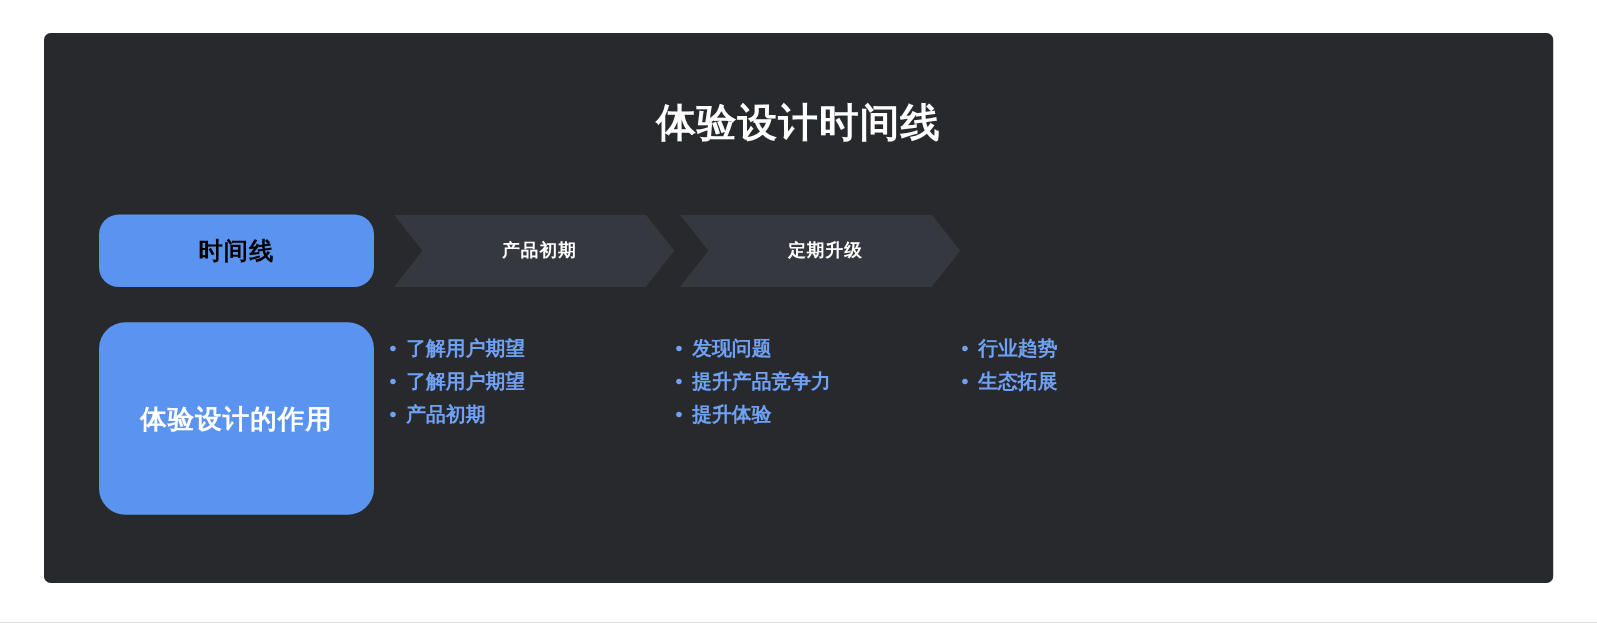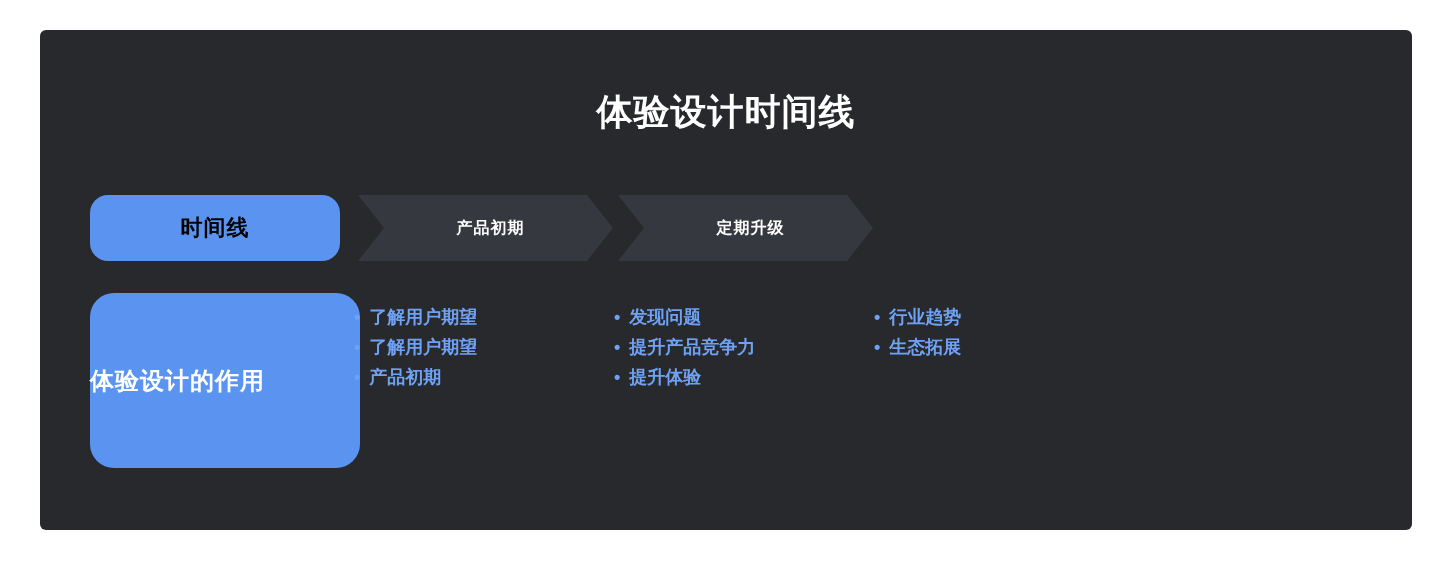--- a/index.html
+++ b/index.html
@@ -56,24 +56,24 @@
     clip-path:polygon(0 0, calc(100% - 26px) 0, 100% 50%, calc(100% - 26px) 100%, 0 100%, 26px 50%);
     display:flex; align-items:center; justify-content:center;
   }
   .arrow span{
     color:#ffffff; font-size:16px; font-weight:bold; letter-spacing:1px;
     padding-left:10px;
   }
   .role-box{
     position:absolute;
     left:50px; top:263px;
-    width:270px; height:175px;
+    width:250px; height:175px;
     background:var(--accent);
     border-radius:24px;
-    display:flex; align-items:center; 
+    display:flex; align-items:center; justify-content:center;
   }
   .role-box span{
     color:#ffffff; font-size:24px; font-weight:bold; letter-spacing:1px;
   }
   .stage-columns{
     position:absolute;
     left:300px; top:272px;
     width:1045px;
     display:flex;
   }

